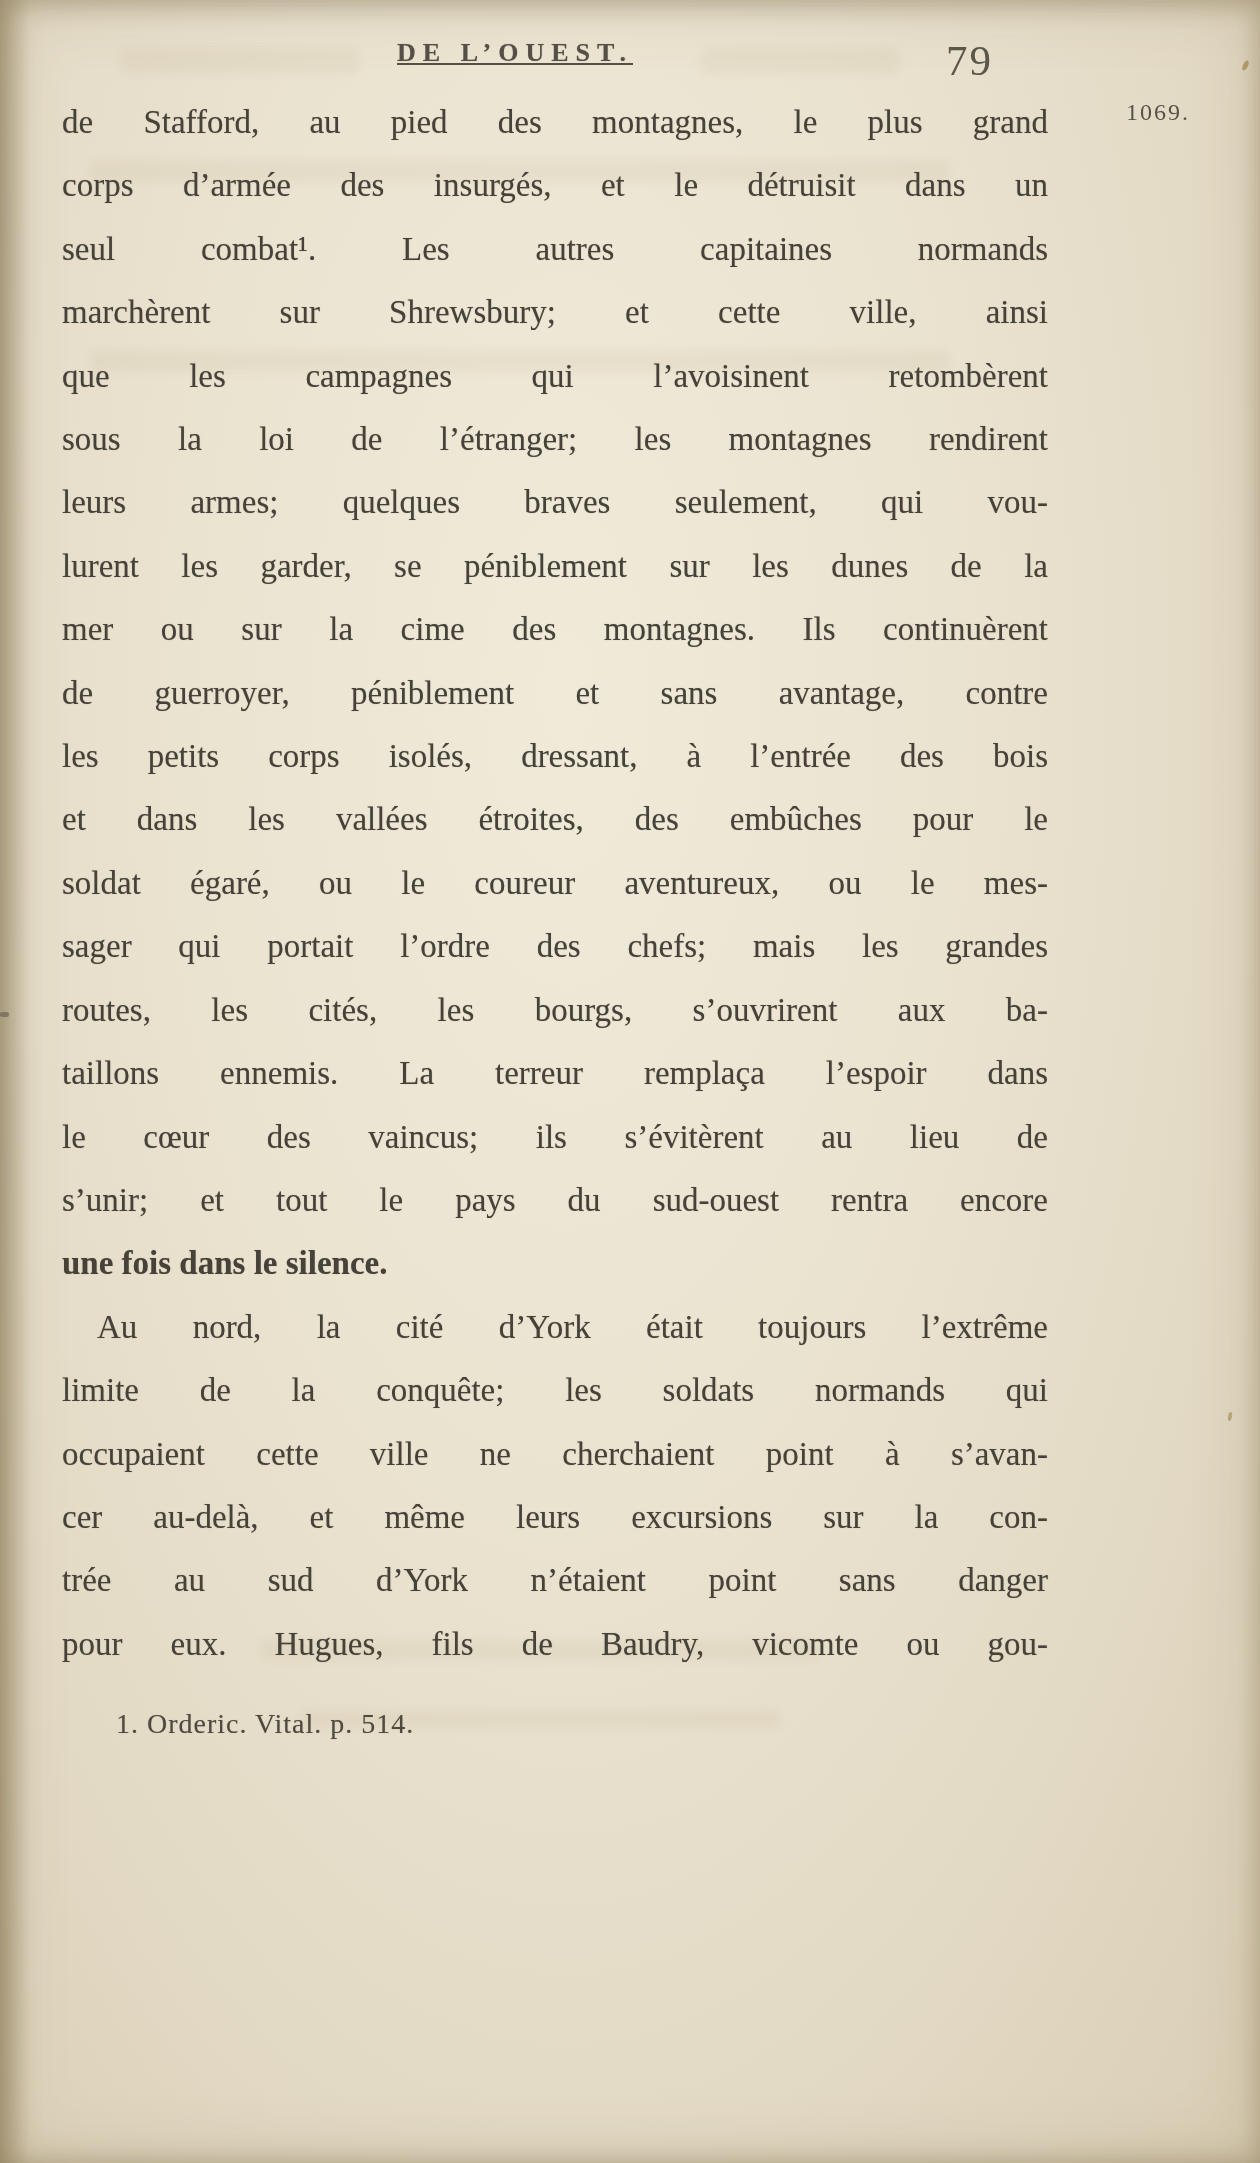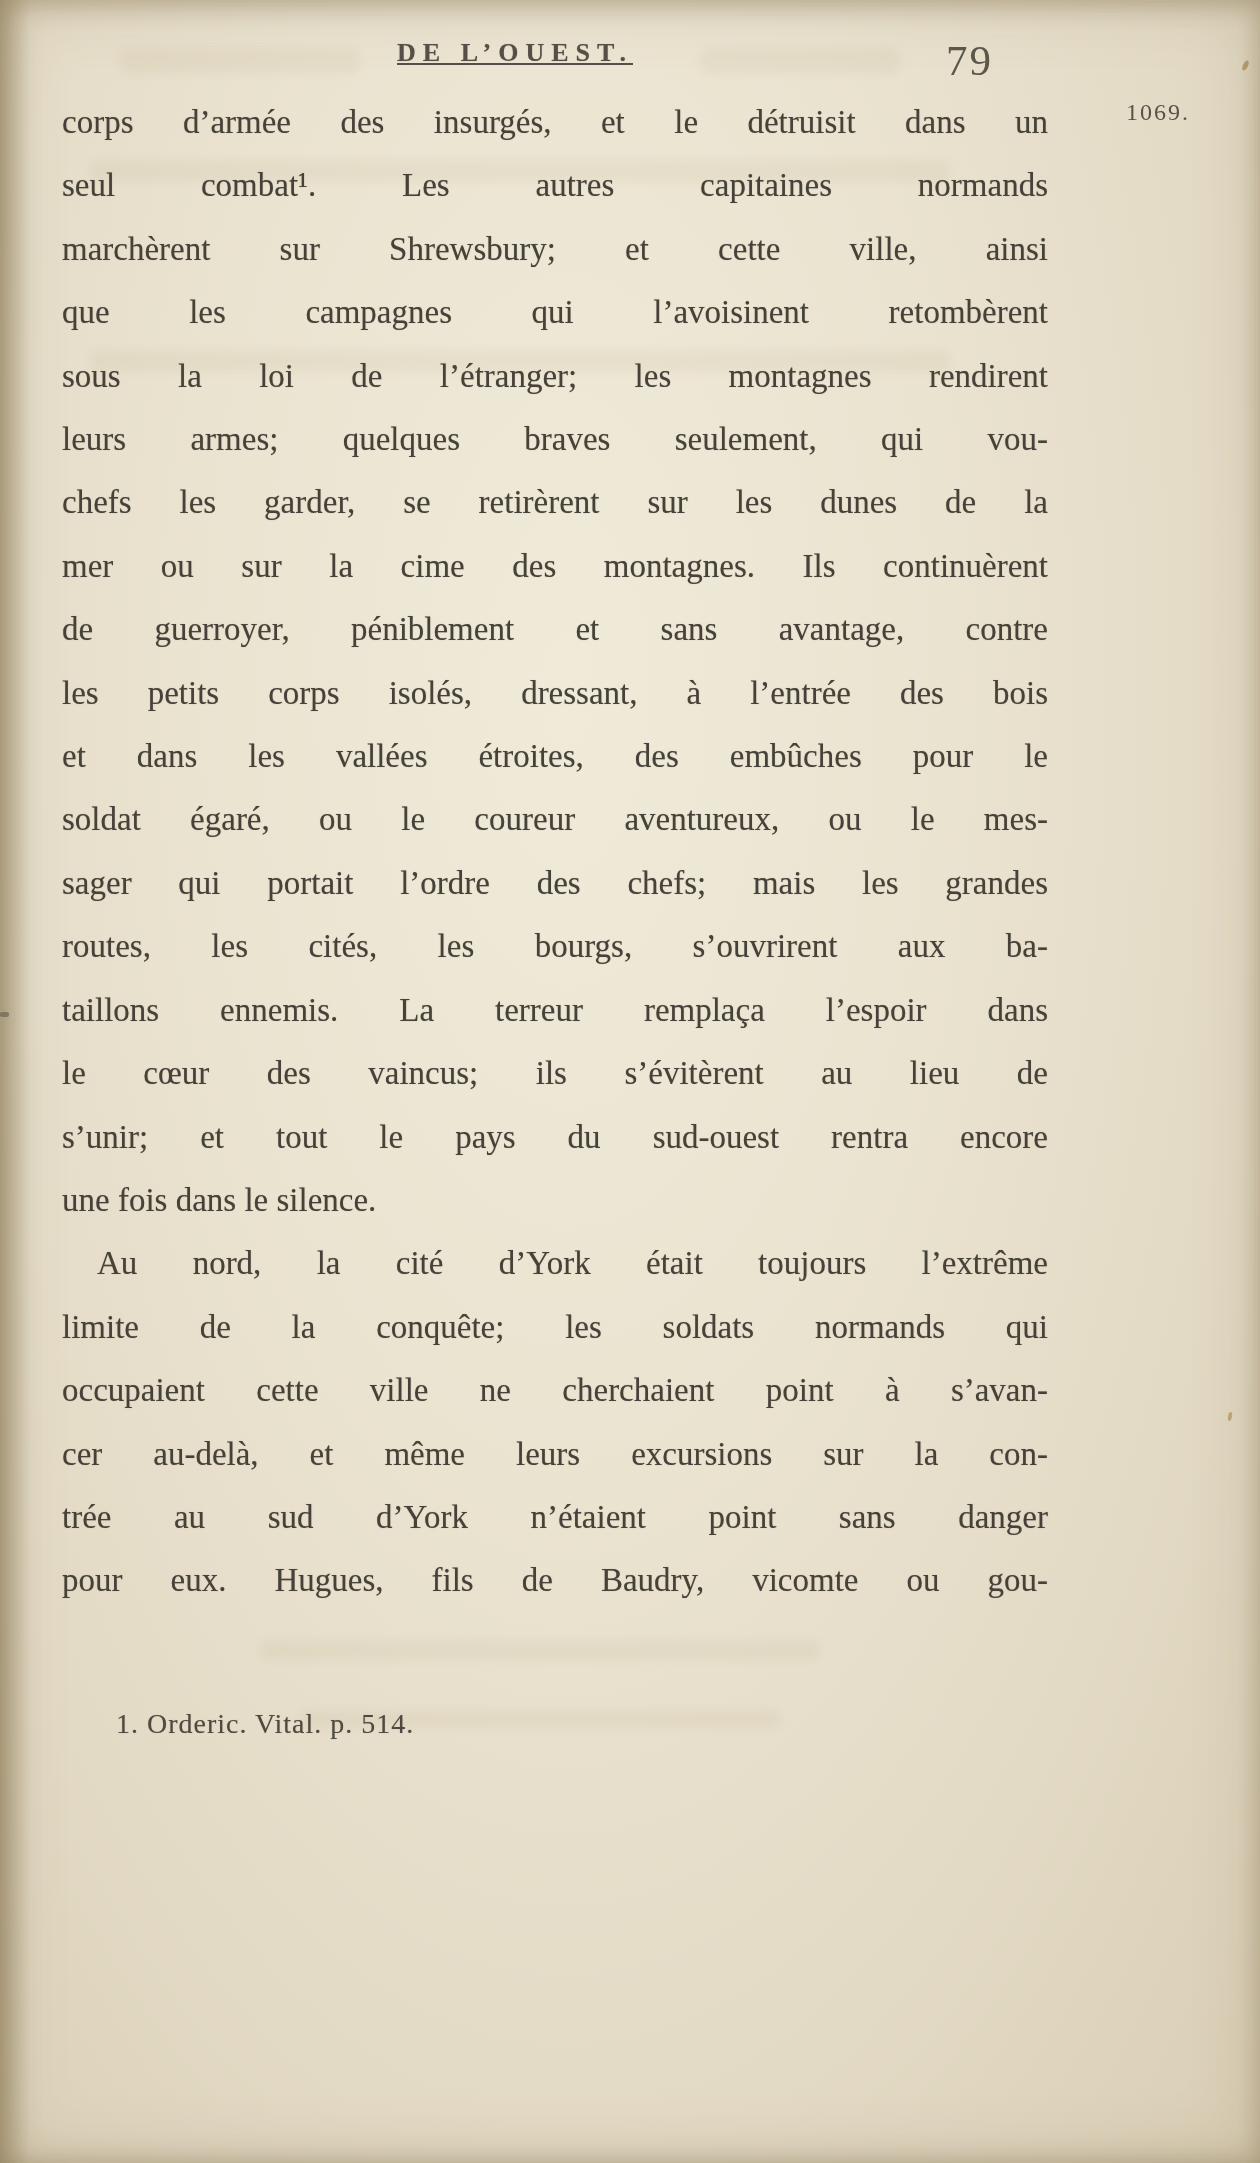--- a/index.html
+++ b/index.html
@@ -67,20 +67,21 @@
     font-size: 33px;
     line-height: 63.4px;
     text-shadow: 0 0 1px rgba(70,60,45,0.35);
   }
   .line-justify {
     text-align: justify;
     text-align-last: justify;
   }
   .line-left {
     text-align: left;
+    font-weight: bold;
   }
   .line-indent {
     text-indent: 35px;
   }
   .footnote {
     position: absolute;
     top: 1708px;
     left: 116px;
     font-size: 28px;
     letter-spacing: 1px;
@@ -125,27 +126,28 @@
   <div class="ghost ghost-5"></div>
   <div class="ghost ghost-6"></div>
 
   <div class="running-title">DE L’OUEST.</div>
 
   <div class="page-number">79</div>
 
   <div class="margin-note">1069.</div>
 
   <div class="body-text" id="body-lines">
+      <div class="line line-justify">de Stafford, au pied des montagnes, le plus grand</div>
       <div class="line line-justify">corps d’armée des insurgés, et le détruisit dans un</div>
       <div class="line line-justify">seul combat¹. Les autres capitaines normands</div>
       <div class="line line-justify">marchèrent sur Shrewsbury; et cette ville, ainsi</div>
       <div class="line line-justify">que les campagnes qui l’avoisinent retombèrent</div>
       <div class="line line-justify">sous la loi de l’étranger; les montagnes rendirent</div>
       <div class="line line-justify">leurs armes; quelques braves seulement, qui vou-</div>
-      <div class="line line-justify">chefs les garder, se retirèrent sur les dunes de la</div>
+      <div class="line line-justify">lurent les garder, se péniblement sur les dunes de la</div>
       <div class="line line-justify">mer ou sur la cime des montagnes. Ils continuèrent</div>
       <div class="line line-justify">de guerroyer, péniblement et sans avantage, contre</div>
       <div class="line line-justify">les petits corps isolés, dressant, à l’entrée des bois</div>
       <div class="line line-justify">et dans les vallées étroites, des embûches pour le</div>
       <div class="line line-justify">soldat égaré, ou le coureur aventureux, ou le mes-</div>
       <div class="line line-justify">sager qui portait l’ordre des chefs; mais les grandes</div>
       <div class="line line-justify">routes, les cités, les bourgs, s’ouvrirent aux ba-</div>
       <div class="line line-justify">taillons ennemis. La terreur remplaça l’espoir dans</div>
       <div class="line line-justify">le cœur des vaincus; ils s’évitèrent au lieu de</div>
       <div class="line line-justify">s’unir; et tout le pays du sud-ouest rentra encore</div>

